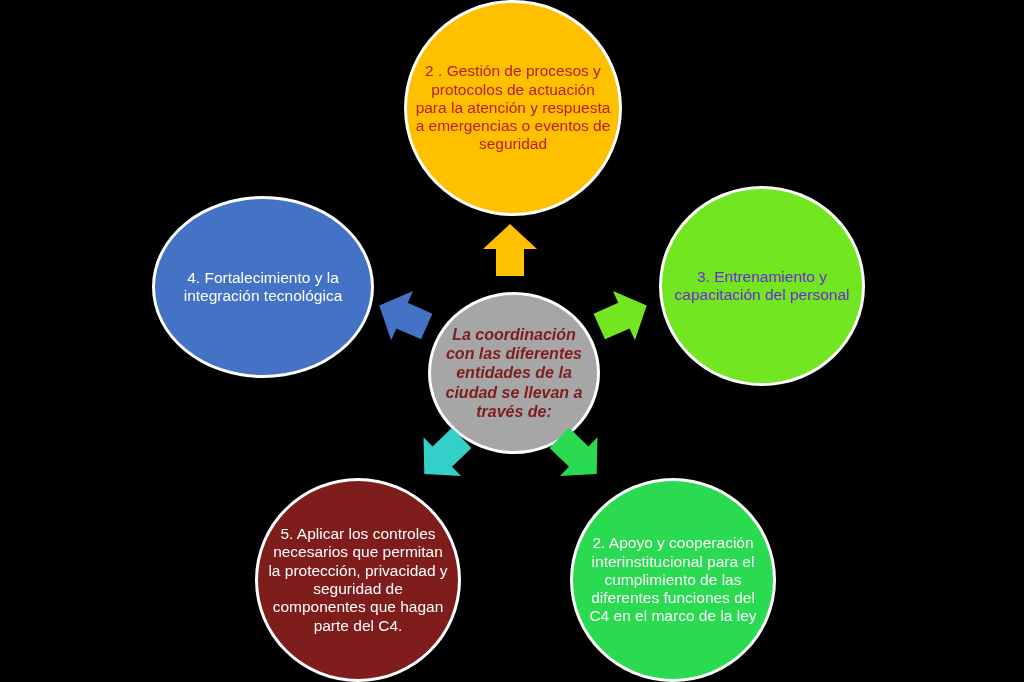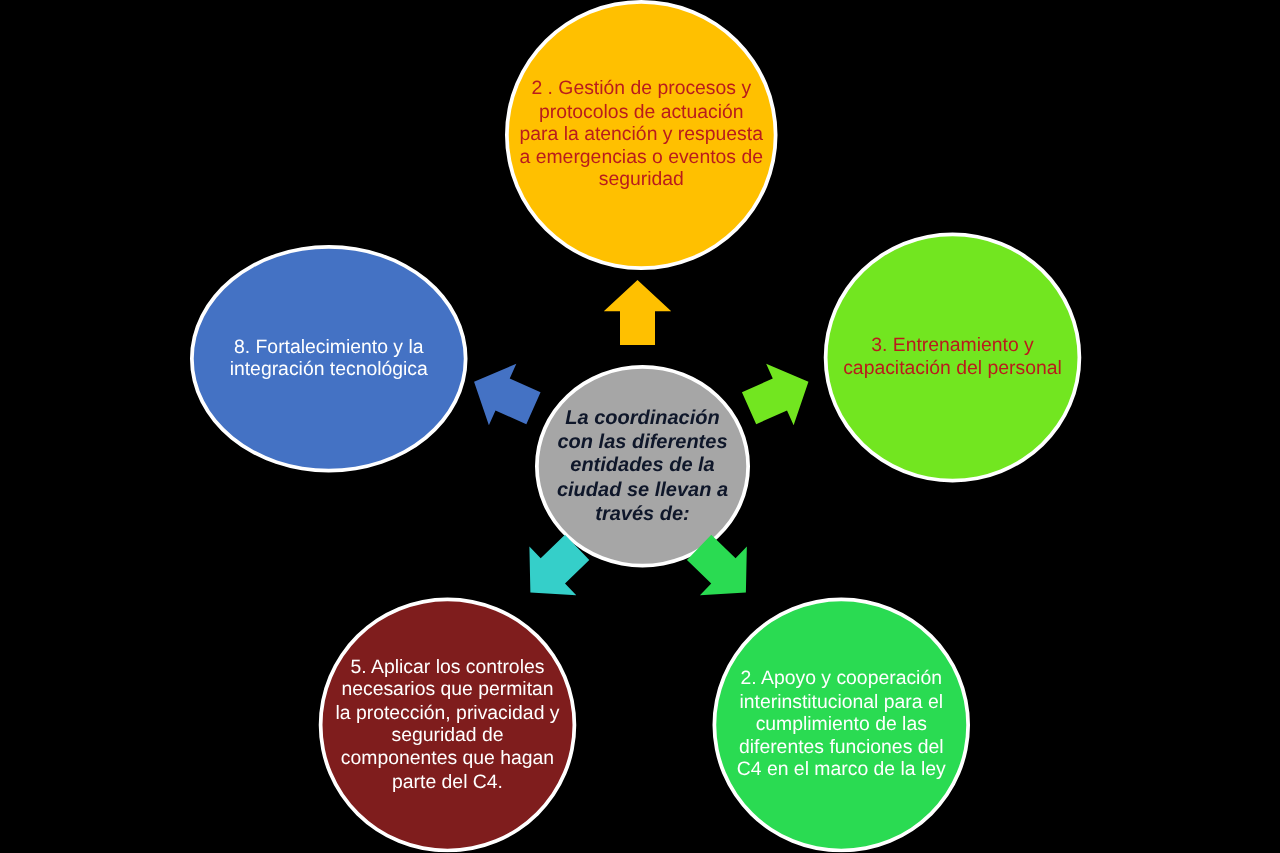--- a/index.html
+++ b/index.html
@@ -104,33 +104,33 @@
   #arrow-left   { left: 374px; top: 288px; transform: rotate(-66deg); }
   #arrow-right  { left: 594px; top: 288px; transform: rotate(66deg); }
   #arrow-bl     { left: 414px; top: 428px; transform: rotate(-134deg); }
   #arrow-br     { left: 549px; top: 428px; transform: rotate(134deg); }
 </style>
 </head>
 <body style="background: rgb(0, 0, 0);">
 
 <div id="canvas" style="background: rgb(0, 0, 0);">
 
-  <div id="hub" style="background: rgb(166, 166, 166); color: #0f172a;">
+  <div id="hub" style="background: rgb(166, 166, 166); color: #7f1d1d;">
     <span class="label">La coordinación con las diferentes entidades de la ciudad se llevan a través de:</span>
   </div>
 
   <div class="node" id="node-1" style="background: rgb(68, 114, 196); color: rgb(255, 255, 255);">
-    <span class="label">8. Fortalecimiento y la integración tecnológica</span>
+    <span class="label">4. Fortalecimiento y la integración tecnológica</span>
   </div>
 
   <div class="node" id="node-2" style="background: rgb(255, 192, 0); color: #b91c1c;">
     <span class="label">2 . Gestión de procesos y protocolos de actuación para la atención y respuesta a emergencias o eventos de seguridad</span>
   </div>
 
-  <div class="node" id="node-3" style="background: rgb(114, 230, 32); color: #b91c1c;">
+  <div class="node" id="node-3" style="background: rgb(114, 230, 32); color: #6d28d9;">
     <span class="label">3. Entrenamiento y capacitación del personal</span>
   </div>
 
   <div class="node" id="node-4" style="background: rgb(42, 219, 82); color: rgb(255, 255, 255);">
     <span class="label">2. Apoyo y cooperación interinstitucional para el cumplimiento de las diferentes funciones del C4 en el marco de la ley</span>
   </div>
 
   <div class="node" id="node-5" style="background: #7f1d1d; color: rgb(255, 255, 255);">
     <span class="label">5. Aplicar los controles necesarios que permitan la protección, privacidad y seguridad de componentes que hagan parte del C4.</span>
   </div>

